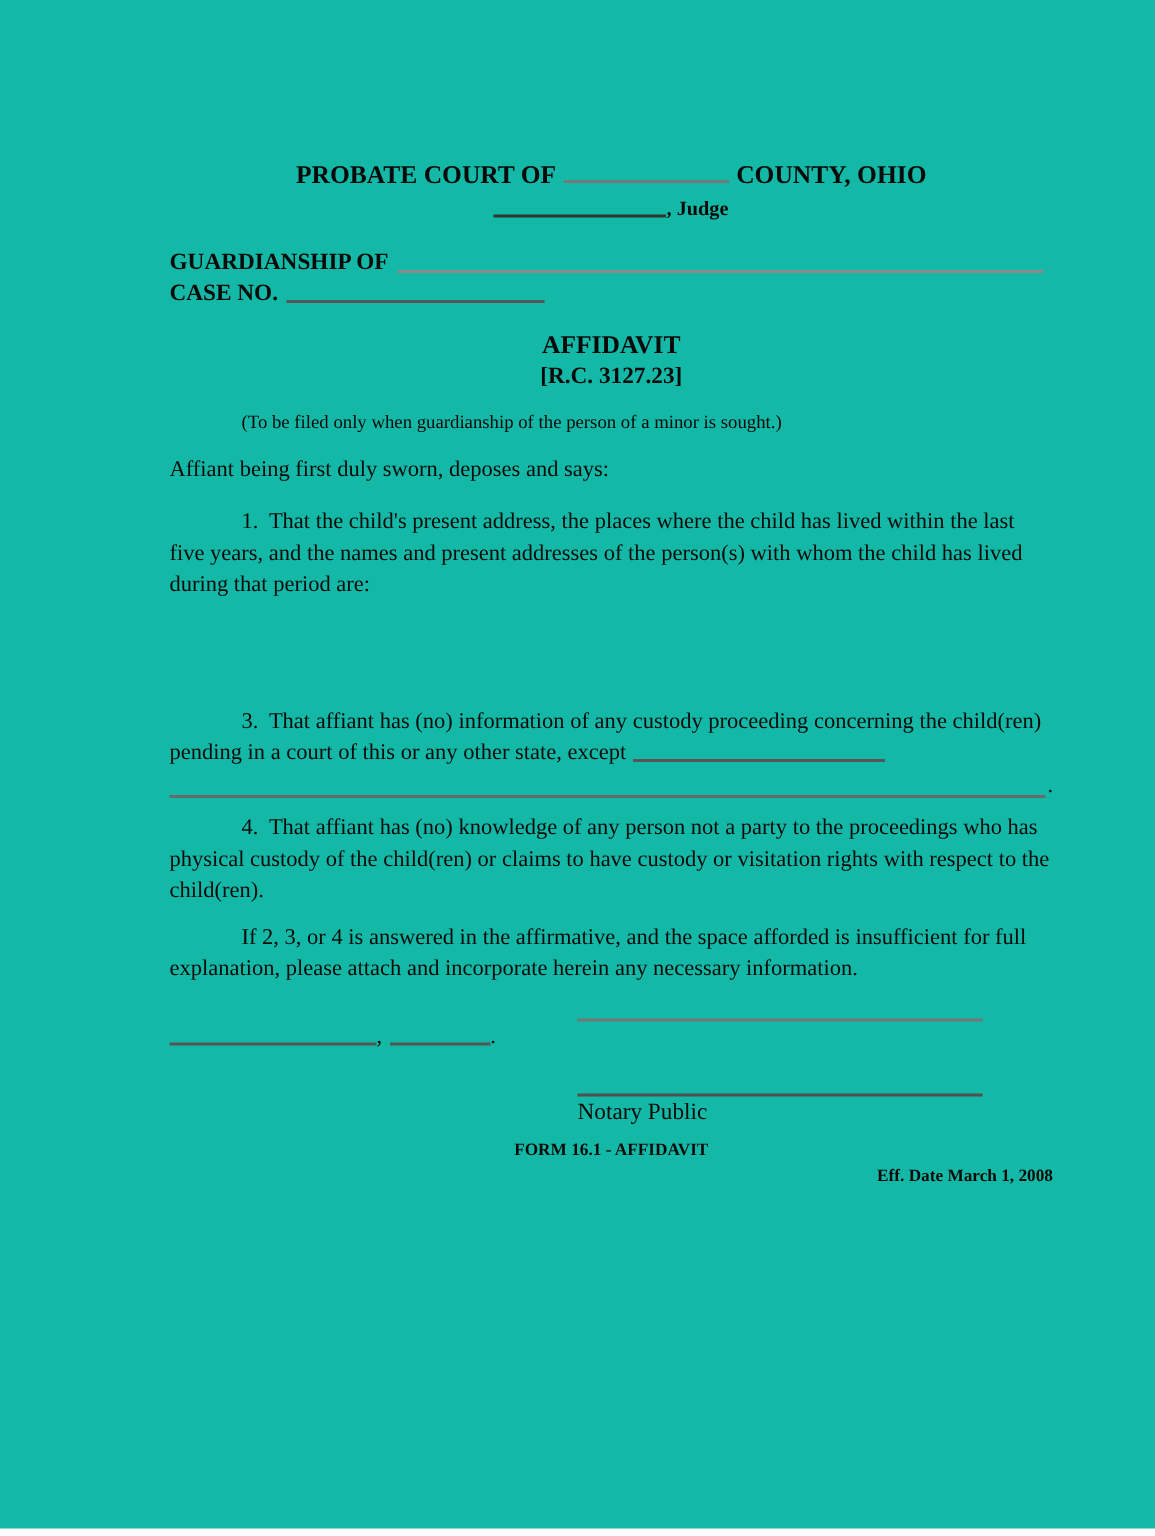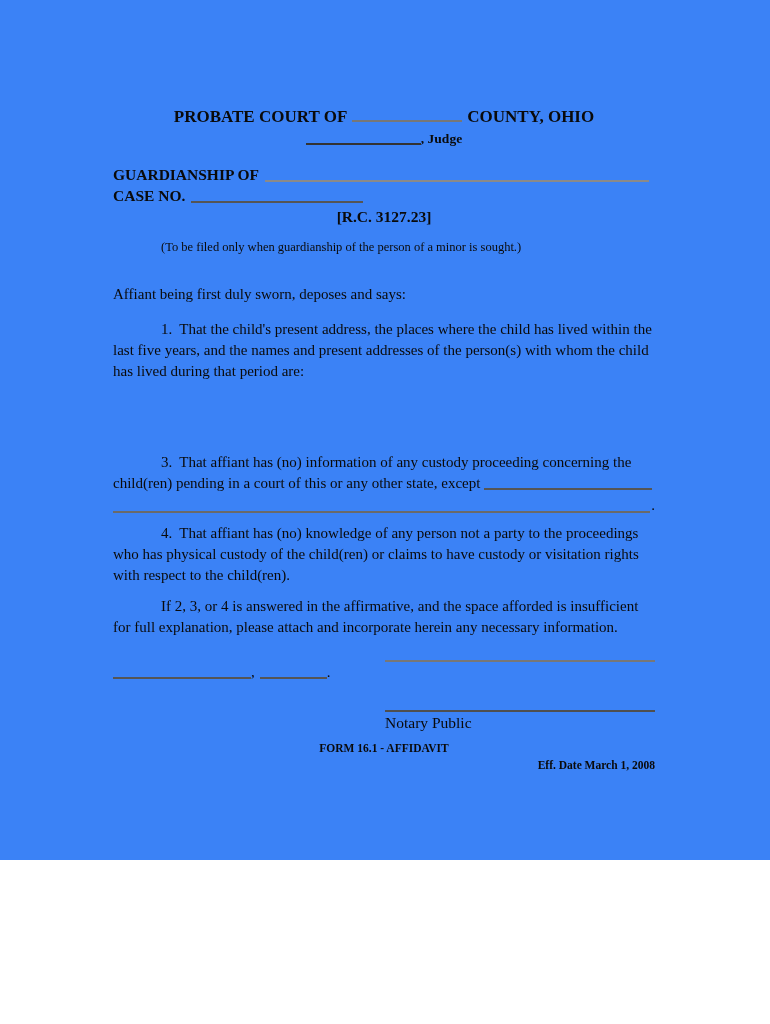--- a/index.html
+++ b/index.html
@@ -3,21 +3,21 @@
 <meta charset="utf-8">
 <style>
   * { margin:0; padding:0; box-sizing:border-box; }
   html, body { width:770px; height:1024px; background:#ffffff; overflow:hidden; }
   body {
     font-family: "Liberation Serif", "DejaVu Serif", serif;
     font-size: 15px;
     line-height: 21px;
     color: #0a0a0a;
   }
-  .page { width:770px; height:860px; padding:106px 115px 0 113px; background:#3b82f6; }
+  .page { width:770px; height:1019px; padding:106px 68px 0 113px; background:#14b8a6; }
 
   
   .blank {
     display:inline-block;
     height:0;
     border-bottom:2px solid #5a5a5a;
     margin-bottom:-2px;
   }
   .row { display:flex; }
   .fill {
@@ -40,21 +40,21 @@
   .case-row .blank { width:172px; margin-left:6px; border-color:#555; }
 
   .doc-title { margin-top:13px; text-align:center; font-weight:bold; font-size:17px; line-height:21px; }
   .doc-citation { text-align:center; font-weight:bold; font-size:15.5px; line-height:21px; }
 
   .venue-row { margin-top:15px; padding-left:12px; }
   .venue-row .fill { margin-left:4px; border-color:#7a7a7a; }
 
   .note { margin-top:12px; margin-left:48px; font-size:12.5px; line-height:16px; }
 
-  .intro { margin-top:29px; }
+  .intro { margin-top:14px; }
 
   .para { text-indent:48px; }
   .para .num { margin-right:7px; }
   .p1 { margin-top:14px; }
   .answer-space { height:60px; }
   .p3 { margin-top:10px; }
   .p3 .blank { width:168px; margin-left:4px; border-color:#555; }
   .p3-cont { margin-top:1px; height:21px; }
   .p3-cont .fill { border-color:#6a6a6a; }
   .p3-cont .tail { margin-left:1px; }
@@ -89,20 +89,21 @@
   <div class="judge-line"><span class="blank"></span><span>, Judge</span></div>
 
   <div class="row caption guardianship-row">
     <span>GUARDIANSHIP OF</span>
     <span class="fill"></span>
   </div>
   <div class="caption case-row">
     <span>CASE NO.</span><span class="blank"></span>
   </div>
 
+  <div class="doc-title">AFFIDAVIT</div>
   <div class="doc-citation">[R.C. 3127.23]</div>
 
 
   <div class="note">(To be filed only when guardianship of the person of a minor is sought.)</div>
 
   <div class="intro">Affiant being first duly sworn, deposes and says:</div>
 
   <p class="para p1"><span class="num">1.</span><span>That the child's present address, the places where the child has lived within the last five years, and the names and present addresses of the person(s) with whom the child has lived during that period are:</span></p>
 
   <div class="answer-space"></div>

